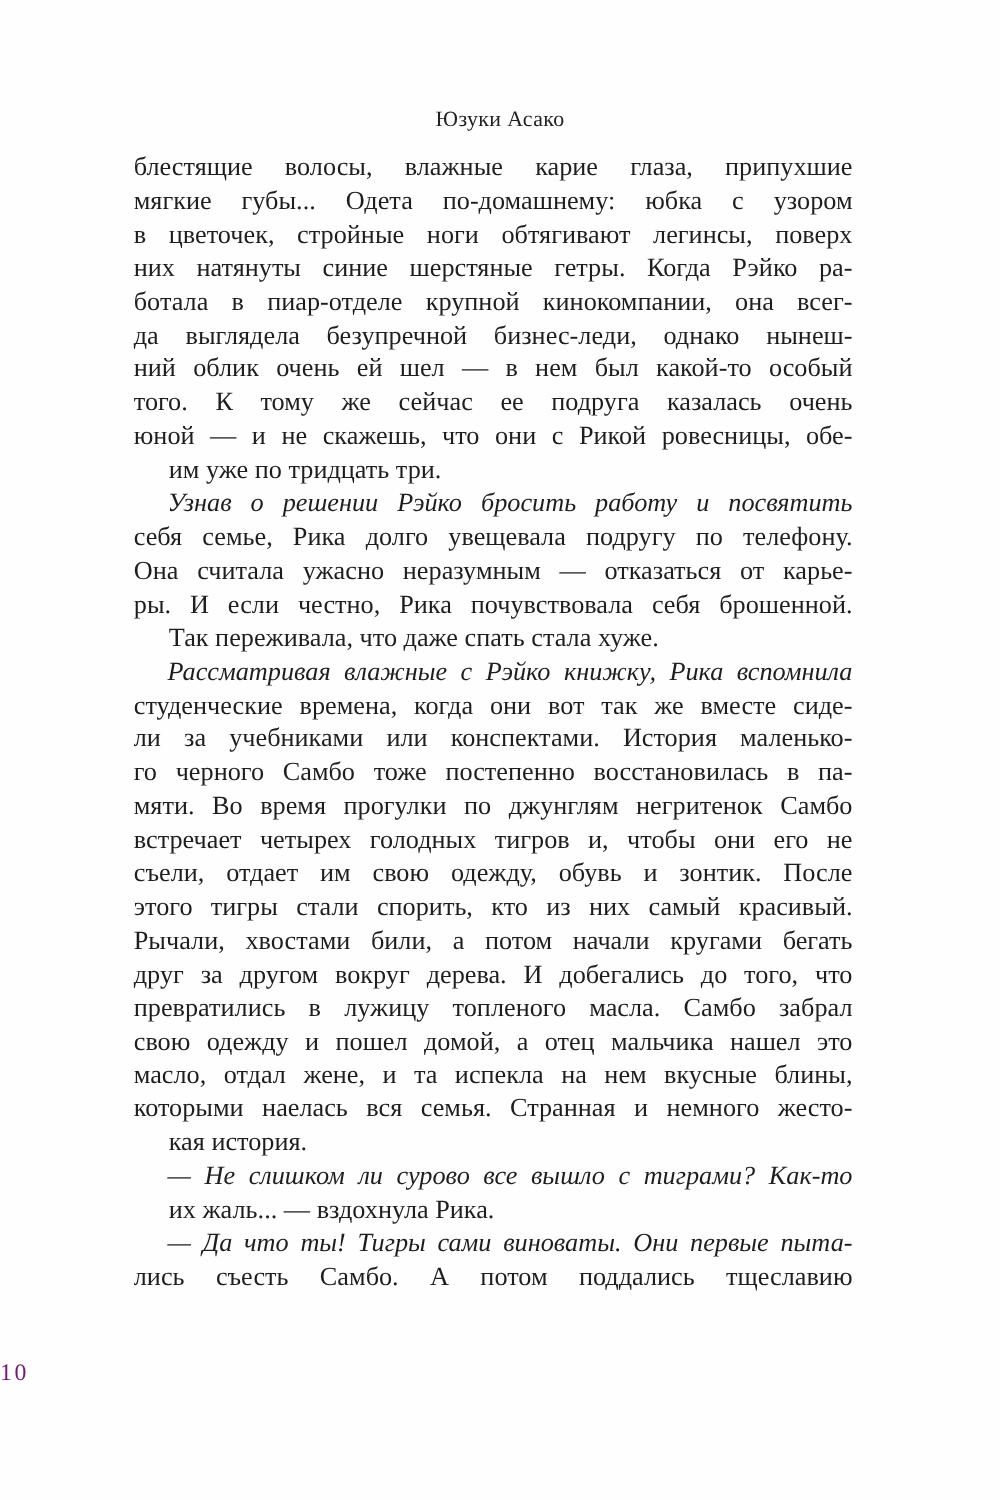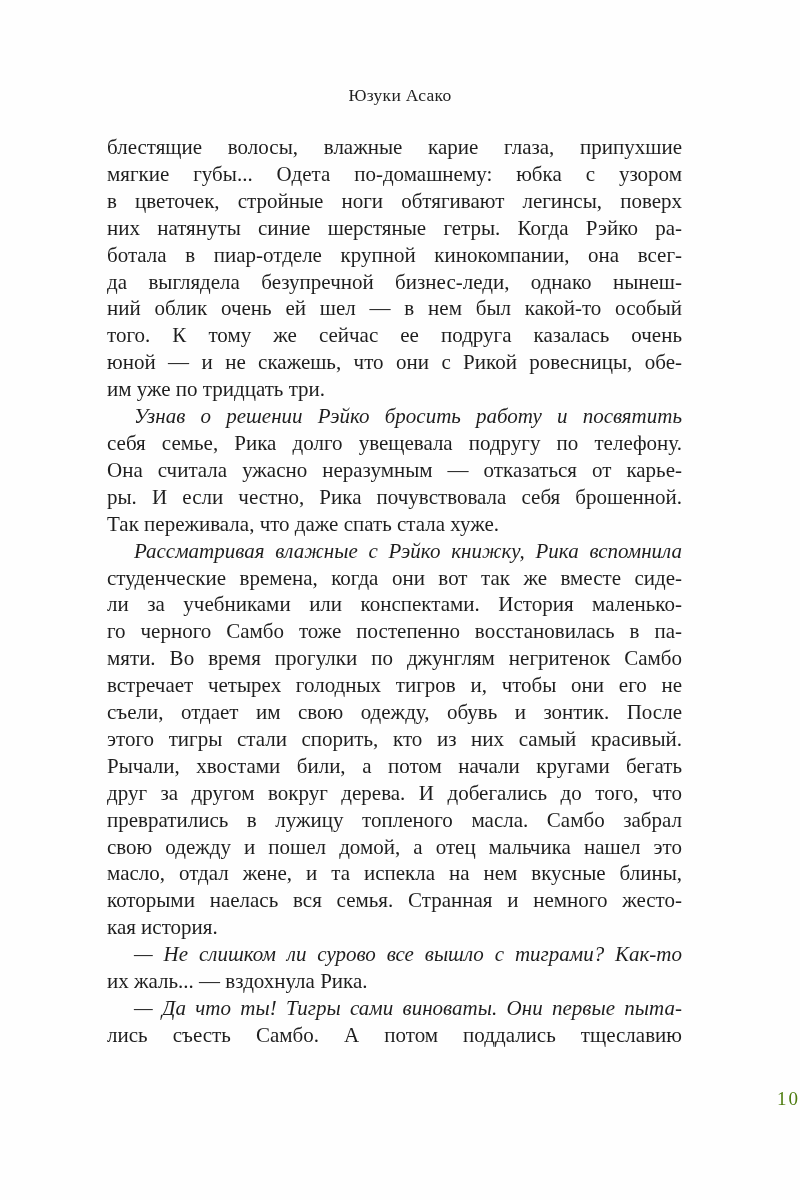--- a/index.html
+++ b/index.html
@@ -22,45 +22,46 @@
     left: 0;
     right: 0;
     text-align: center;
     font-size: 17.5px;
     letter-spacing: 0.3px;
     color: #222;
   }
   .text-block {
     position: absolute;
     left: 107px;
-    top: 134px;
+    top: 120px;
     width: 575px;
     font-size: 21px;
     line-height: 26.9px;
   }
   .line {
     text-align: justify;
     text-align-last: justify;
   }
   .line.last {
     text-align-last: left;
+    margin-left: 28px;
   }
   .line.indent {
     text-indent: 27px;
     font-style: italic;
   }
   .folio {
     position: absolute;
     top: 1088px;
     left: 0;
     right: 0;
-    text-align: right;
+    text-align: left;
     font-size: 19px;
     letter-spacing: 2px;
-    color: #4d7c0f;
+    color: #701a75;
   }
 </style>
 </head>
 <body>
 
 <div class="book-page">
   <div class="running-head">Юзуки Асако</div>
 
   <div class="text-block">
       <div class="line">блестящие волосы, влажные карие глаза, припухшие</div>

